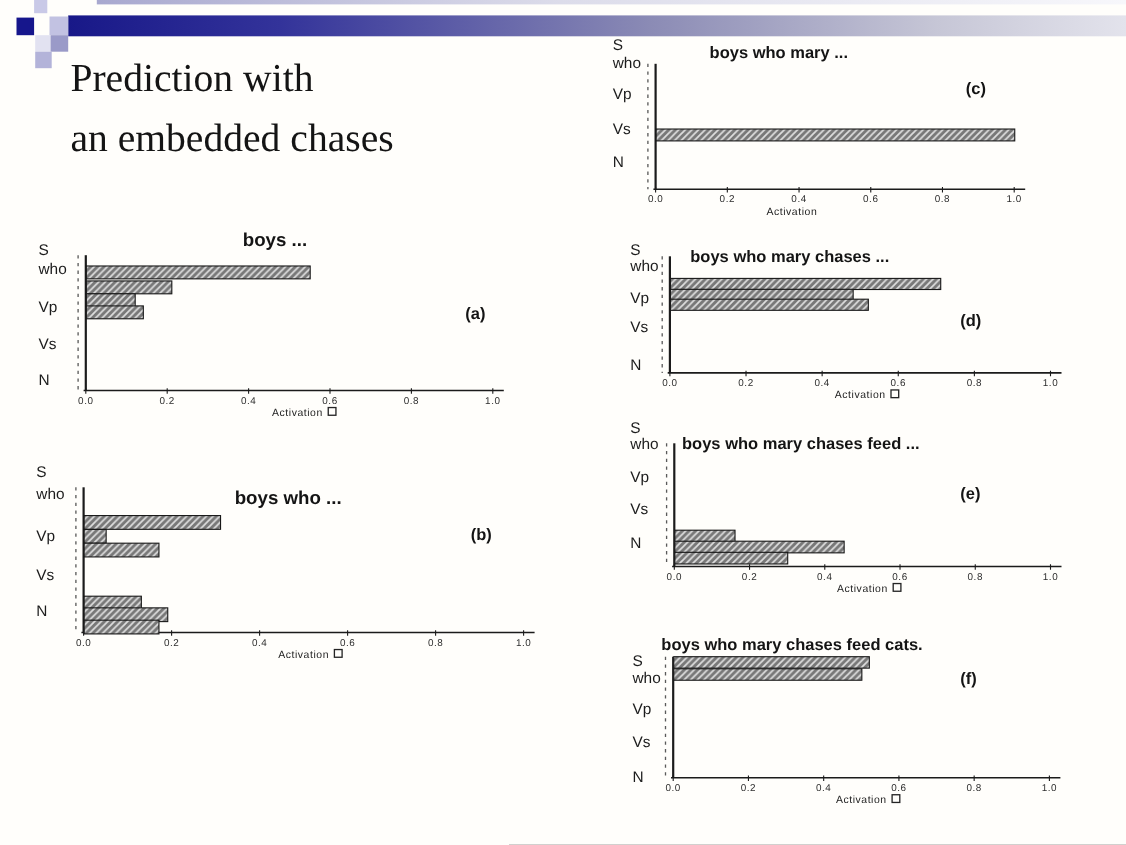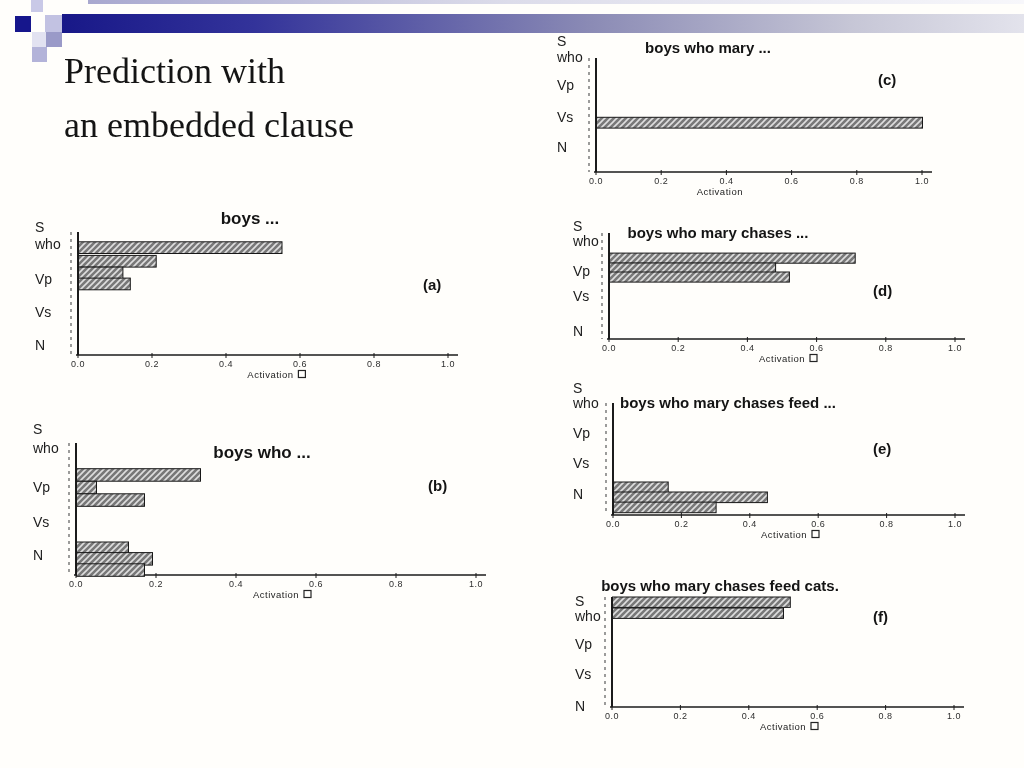--- a/index.html
+++ b/index.html
@@ -53,21 +53,21 @@
 
   <div class="top-strip"></div>
   <div class="main-bar"></div>
   <div class="sq sq1"></div>
   <div class="sq sq2"></div>
   <div class="sq sq3"></div>
   <div class="sq sq4"></div>
   <div class="sq sq5"></div>
   <div class="sq sq6"></div>
 
-  <h1 class="title"><span>Prediction with</span><br><span>an embedded clause</span></h1>
+  <h1 class="title"><span>Prediction with</span><br><span>an embedded chases</span></h1>
 
   <div id="charts">
       <svg class="chart" viewBox="0 0 480 200" width="480" height="200" style="left: 28px; top: 198px;">
         <line x1="43" y1="34" x2="43" y2="157" class="dash"></line>
         <line x1="50" y1="34" x2="50" y2="157" class="axis" stroke-width="2"></line>
         <line x1="48" y1="157" x2="430" y2="157" class="axis" stroke-width="1.5"></line>
         <rect x="50.5" y="43.8" width="203.5" height="11.7" class="bar"></rect>
         <rect x="50.5" y="57.4" width="77.7" height="11.7" class="bar"></rect>
         <rect x="50.5" y="69.1" width="44.4" height="11.7" class="bar"></rect>
         <rect x="50.5" y="80.1" width="51.8" height="11.7" class="bar"></rect>

